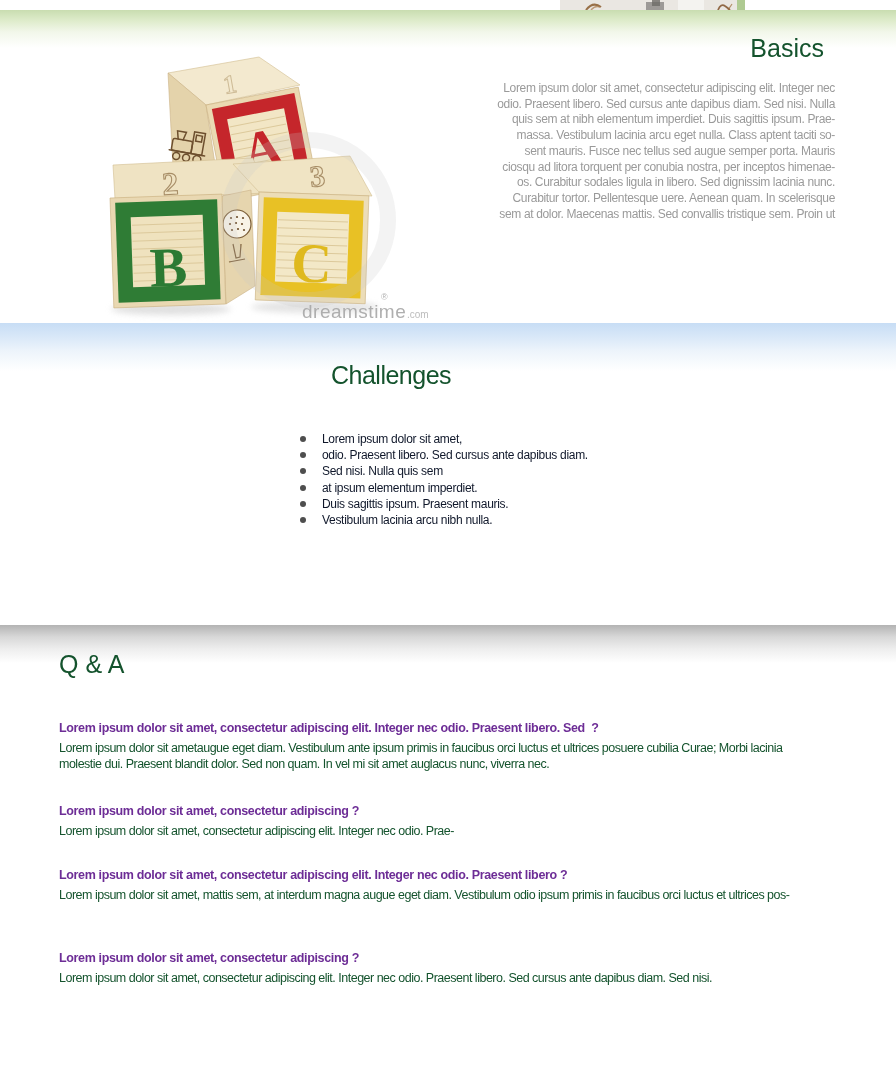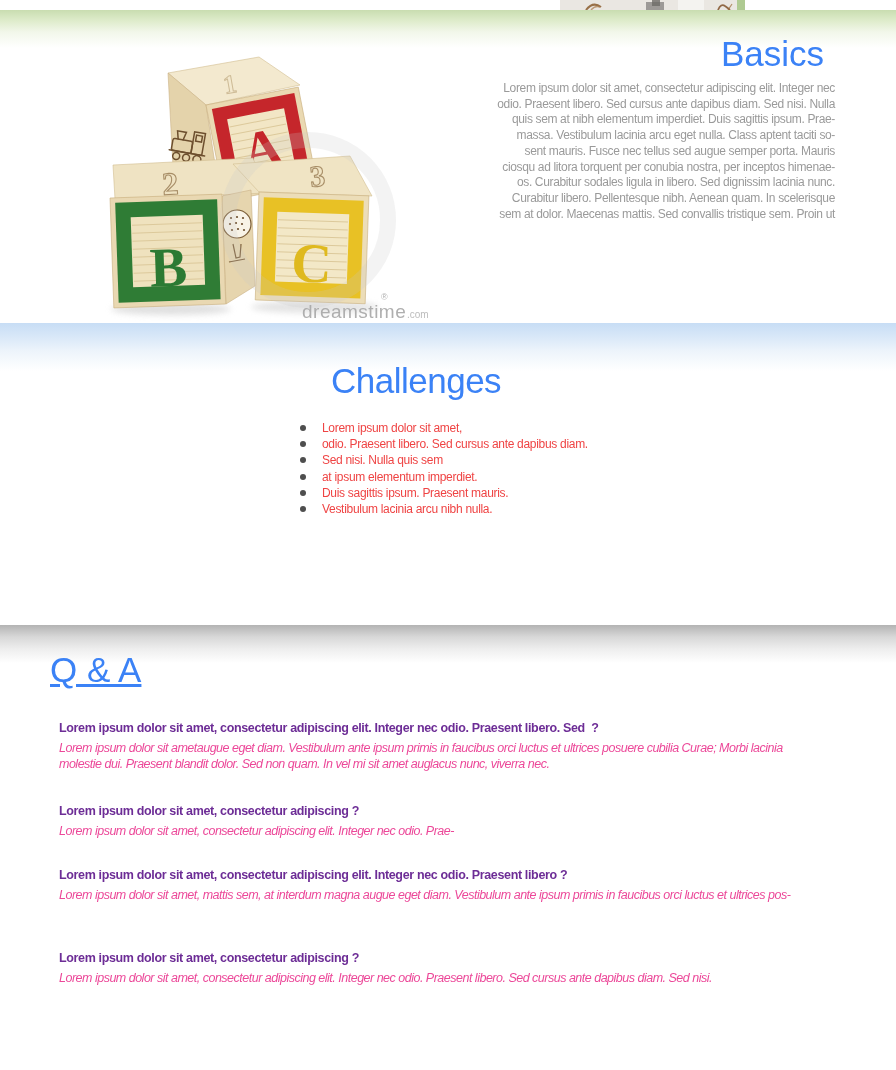--- a/index.html
+++ b/index.html
@@ -9,42 +9,42 @@
   
   .band{position:absolute;left:0;width:896px;}
   #band-basics{top:10px;height:312px;
     background:linear-gradient(180deg,#c9ddb0 0px,#ddebc9 10px,#f2f7ea 22px,#ffffff 38px);}
   #band-challenges{top:323px;height:299px;
     background:linear-gradient(180deg,#c7ddf5 0px,#d9e8f8 14px,#edf4fb 28px,#ffffff 48px);}
   #band-qa{top:625px;height:445px;
     background:linear-gradient(180deg,#b3b3b3 0px,#d8d8d8 12px,#eeeeee 24px,#ffffff 38px);}
 
   
-  .h1{position:absolute;font-weight:300;font-size:35px;color:#3b82f6;line-height:1;}
+  .h1{position:absolute;font-weight:300;font-size:25px;color:#14532d;line-height:1;}
   #t-basics{top:36px;right:72px;}
   #t-challenges{top:363px;left:331px;letter-spacing:-0.5px;text-align:center;}
-  #t-qa{top:652px;left:50px;text-decoration:underline;}
+  #t-qa{top:652px;left:59px;}
 
   
   .para{position:absolute;top:81px;right:61px;text-align:right;
         font-size:12px;letter-spacing:-0.35px;line-height:15.7px;color:#9a9a9a;}
   .para div{white-space:nowrap;}
 
   
-  .bullets{position:absolute;top:420px;left:296px;font-size:12px;letter-spacing:-0.3px;
-           line-height:16.2px;color:#ef4444;}
+  .bullets{position:absolute;top:431px;left:296px;font-size:12px;letter-spacing:-0.3px;
+           line-height:16.2px;color:#0f172a;}
   .bullet-item{position:relative;padding-left:26px;white-space:nowrap;}
   .dot{position:absolute;left:4px;top:5px;width:6px;height:6px;border-radius:50%;background:#4e4e4e;}
 
   
   .qa-item{position:absolute;left:59px;width:800px;}
   #qa0{top:720px;} #qa1{top:803px;} #qa2{top:867px;} #qa3{top:950px;}
   .qa-q{font-weight:bold;font-size:12.5px;letter-spacing:-0.35px;line-height:17px;
         color:#6d2d96;margin:0 0 3px 0;white-space:nowrap;}
-  .qa-a{font-size:12.5px;letter-spacing:-0.5px;line-height:16px;color:#ec4899;font-style:italic;}
+  .qa-a{font-size:12.5px;letter-spacing:-0.5px;line-height:16px;color:#14532d;}
   .qa-a div{white-space:nowrap;}
 
   
   .photo{position:absolute;left:63px;top:52px;width:375px;height:272px;}
   .topstrip{position:absolute;left:560px;top:0;width:185px;height:10px;}
   .blockletter{font-family:"Liberation Serif",serif;font-weight:bold;}
   .wmfont{font-family:"Liberation Sans",sans-serif;}
 </style>
 </head>
 <body>
@@ -149,21 +149,21 @@
 
   <div class="h1" id="t-basics">Basics</div>
   <div class="para">
     <div>Lorem ipsum dolor sit amet, consectetur adipiscing elit. Integer nec</div>
     <div>odio. Praesent libero. Sed cursus ante dapibus diam. Sed nisi. Nulla</div>
     <div>quis sem at nibh elementum imperdiet. Duis sagittis ipsum. Prae-</div>
     <div>massa. Vestibulum lacinia arcu eget nulla. Class aptent taciti so-</div>
     <div>sent mauris. Fusce nec tellus sed augue semper porta. Mauris</div>
     <div>ciosqu ad litora torquent per conubia nostra, per inceptos himenae-</div>
     <div>os. Curabitur sodales ligula in libero. Sed dignissim lacinia nunc.</div>
-    <div>Curabitur libero. Pellentesque nibh. Aenean quam. In scelerisque</div>
+    <div>Curabitur tortor. Pellentesque uere. Aenean quam. In scelerisque</div>
     <div>sem at dolor. Maecenas mattis. Sed convallis tristique sem. Proin ut</div>
   </div>
 
   <div class="h1" id="t-challenges">Challenges</div>
   <div class="bullets">
     <div class="bullet-item"><span class="dot"></span><span>Lorem ipsum dolor sit amet,</span></div>
     <div class="bullet-item"><span class="dot"></span><span>odio. Praesent libero. Sed cursus ante dapibus diam.</span></div>
     <div class="bullet-item"><span class="dot"></span><span>Sed nisi. Nulla quis sem</span></div>
     <div class="bullet-item"><span class="dot"></span><span>at ipsum elementum imperdiet.</span></div>
     <div class="bullet-item"><span class="dot"></span><span>Duis sagittis ipsum. Praesent mauris.</span></div>
@@ -183,21 +183,21 @@
   <div class="qa-item" id="qa1">
     <div class="qa-q">Lorem ipsum dolor sit amet, consectetur adipiscing ?</div>
     <div class="qa-a">
       <div>Lorem ipsum dolor sit amet, consectetur adipiscing elit. Integer nec odio. Prae-</div>
     </div>
   </div>
 
   <div class="qa-item" id="qa2">
     <div class="qa-q">Lorem ipsum dolor sit amet, consectetur adipiscing elit. Integer nec odio. Praesent libero ?</div>
     <div class="qa-a">
-      <div>Lorem ipsum dolor sit amet, mattis sem, at interdum magna augue eget diam. Vestibulum ante ipsum primis in faucibus orci luctus et ultrices pos-</div>
+      <div>Lorem ipsum dolor sit amet, mattis sem, at interdum magna augue eget diam. Vestibulum odio ipsum primis in faucibus orci luctus et ultrices pos-</div>
     </div>
   </div>
 
   <div class="qa-item" id="qa3">
     <div class="qa-q">Lorem ipsum dolor sit amet, consectetur adipiscing ?</div>
     <div class="qa-a">
       <div>Lorem ipsum dolor sit amet, consectetur adipiscing elit. Integer nec odio. Praesent libero. Sed cursus ante dapibus diam. Sed nisi.</div>
     </div>
   </div>
 

